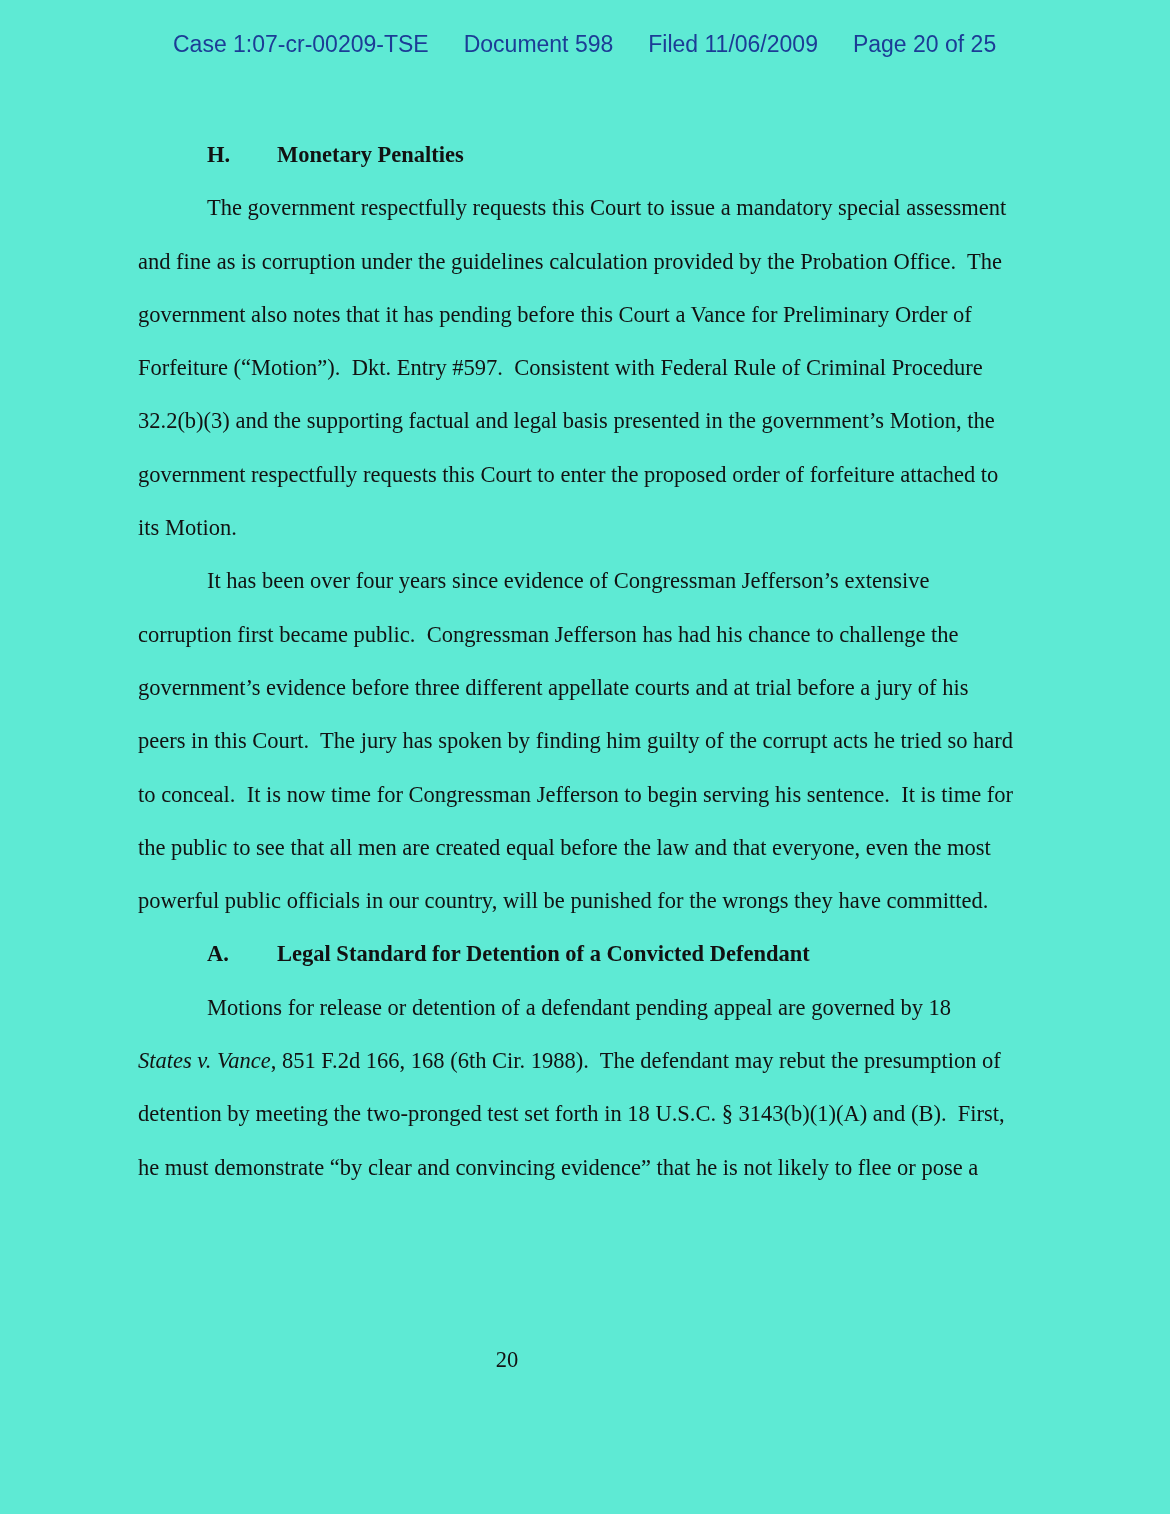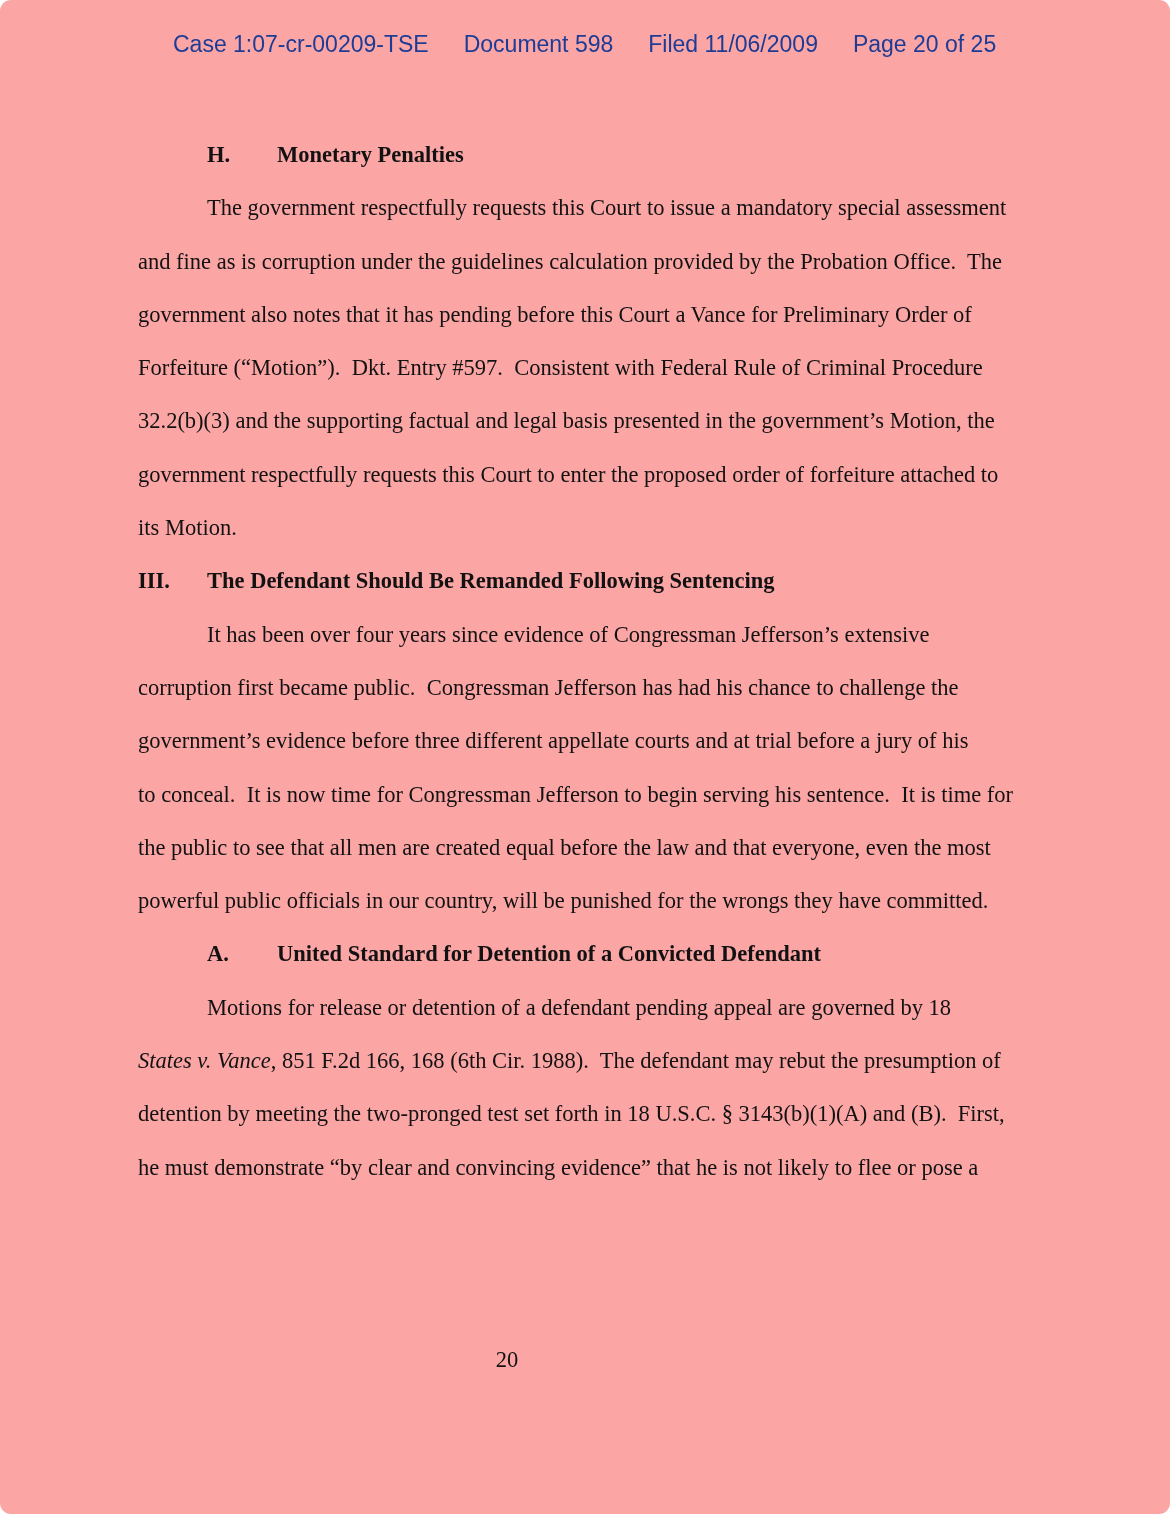--- a/index.html
+++ b/index.html
@@ -4,25 +4,24 @@
 <style>
   html, body {
     margin: 0;
     padding: 0;
     background: #ffffff;
   }
   .page {
     position: relative;
     width: 1170px;
     height: 1514px;
-    background: #fca5a5;
+    background: #5eead4;
     overflow: hidden;
     font-family: "Liberation Serif", "DejaVu Serif", serif;
     color: #121212;
-    border-radius: 11px;
   }
   
   .doc-header {
     position: absolute;
     top: 31px;
     left: 173px;
     display: flex;
     gap: 35px;
     font-family: "Liberation Sans", "DejaVu Sans", sans-serif;
     font-size: 23px;
@@ -89,30 +88,30 @@
     <div class="line heading indent1"><span class="hnum">H.</span><span>Monetary Penalties</span></div>
 
     <div class="line firstline">The government respectfully requests this Court to issue a mandatory special assessment</div>
     <div class="line">and fine as is corruption under the guidelines calculation provided by the Probation Office.  The</div>
     <div class="line">government also notes that it has pending before this Court a Vance for Preliminary Order of</div>
     <div class="line">Forfeiture (“Motion”).  Dkt. Entry #597.  Consistent with Federal Rule of Criminal Procedure</div>
     <div class="line">32.2(b)(3) and the supporting factual and legal basis presented in the government’s Motion, the</div>
     <div class="line">government respectfully requests this Court to enter the proposed order of forfeiture attached to</div>
     <div class="line">its Motion.</div>
 
-    <div class="line heading indent0"><span class="hnum">III.</span><span>The Defendant Should Be Remanded Following Sentencing</span></div>
 
     <div class="line firstline">It has been over four years since evidence of Congressman Jefferson’s extensive</div>
     <div class="line">corruption first became public.  Congressman Jefferson has had his chance to challenge the</div>
     <div class="line">government’s evidence before three different appellate courts and at trial before a jury of his</div>
+    <div class="line">peers in this Court.  The jury has spoken by finding him guilty of the corrupt acts he tried so hard</div>
     <div class="line">to conceal.  It is now time for Congressman Jefferson to begin serving his sentence.  It is time for</div>
     <div class="line">the public to see that all men are created equal before the law and that everyone, even the most</div>
     <div class="line">powerful public officials in our country, will be punished for the wrongs they have committed.</div>
 
-    <div class="line heading indent1"><span class="hnum">A.</span><span>United Standard for Detention of a Convicted Defendant</span></div>
+    <div class="line heading indent1"><span class="hnum">A.</span><span>Legal Standard for Detention of a Convicted Defendant</span></div>
 
     <div class="line firstline">Motions for release or detention of a defendant pending appeal are governed by 18</div>
     <div class="line"><span class="italic">States v. Vance</span><span>, 851 F.2d 166, 168 (6th Cir. 1988).  The defendant may rebut the presumption of</span></div>
     <div class="line">detention by meeting the two-pronged test set forth in 18 U.S.C. § 3143(b)(1)(A) and (B).  First,</div>
     <div class="line">he must demonstrate “by clear and convincing evidence” that he is not likely to flee or pose a</div>
 
   </main>
 
   <footer class="page-footer">
     <span>20</span>

